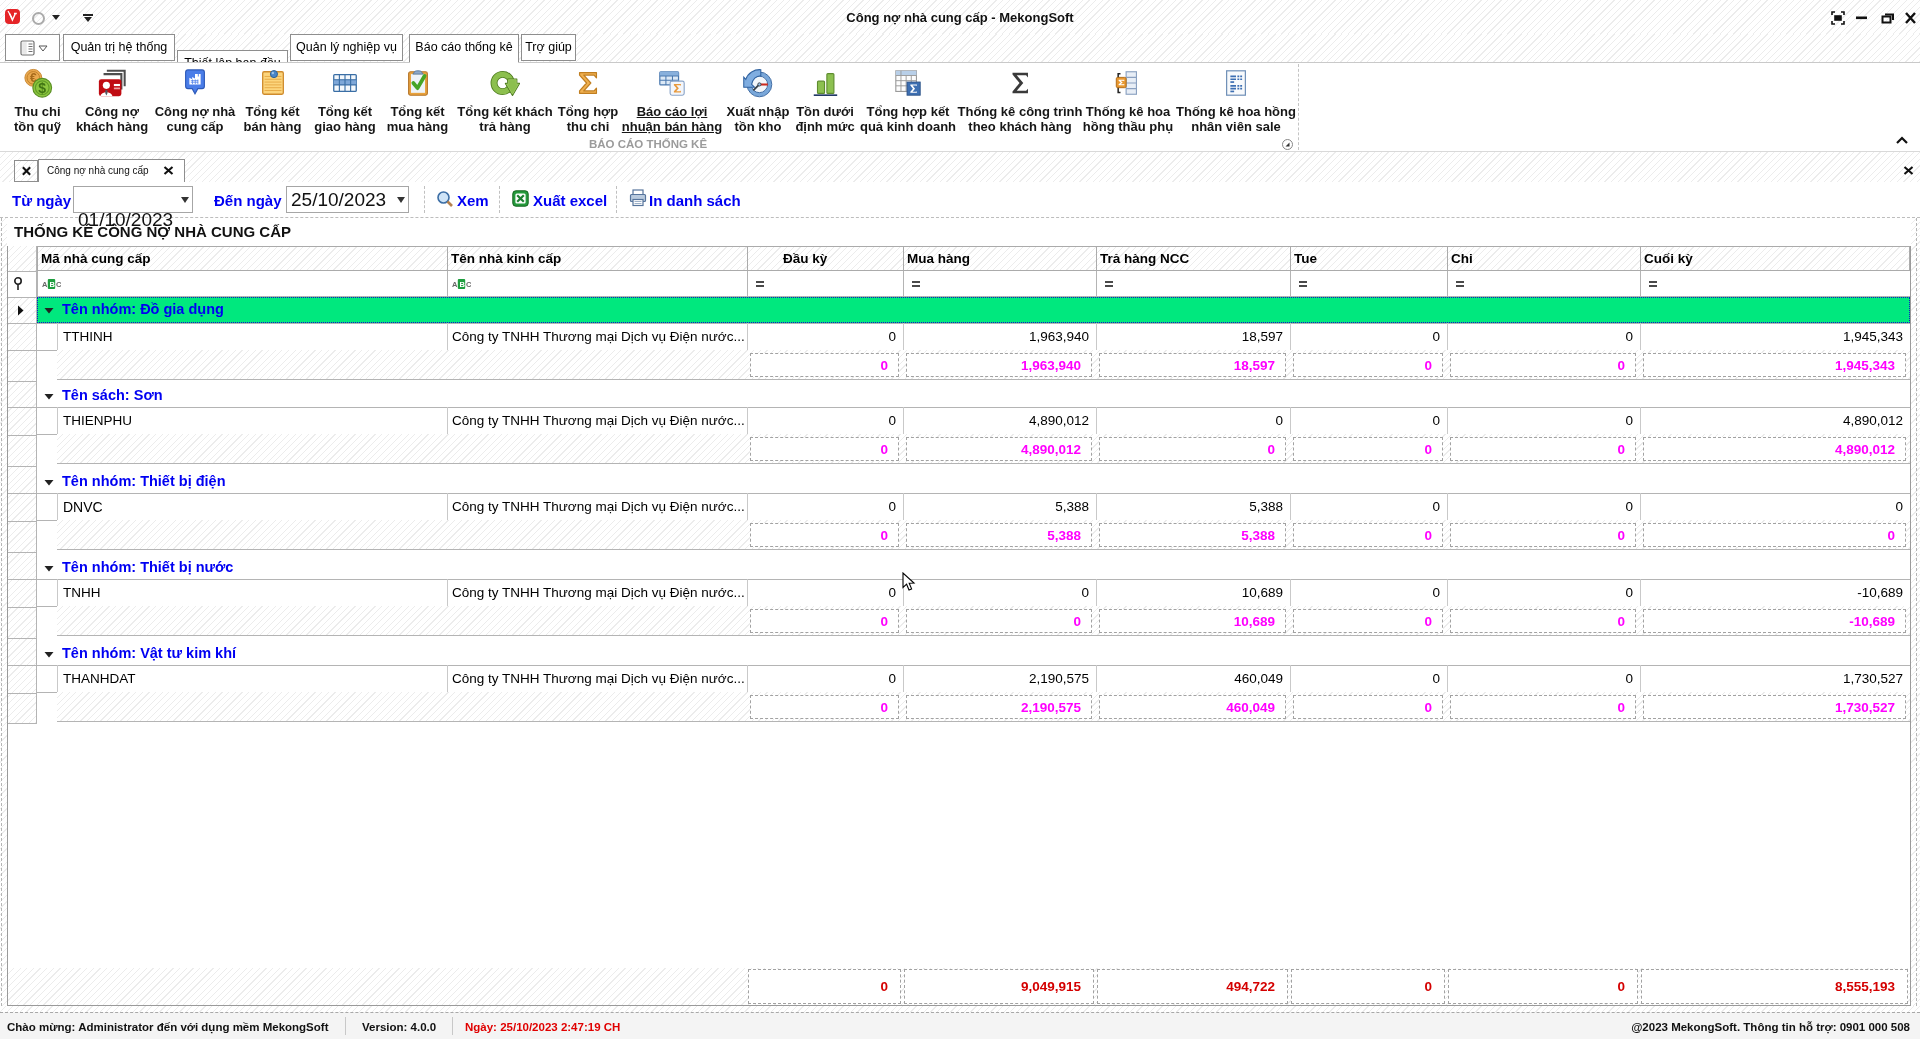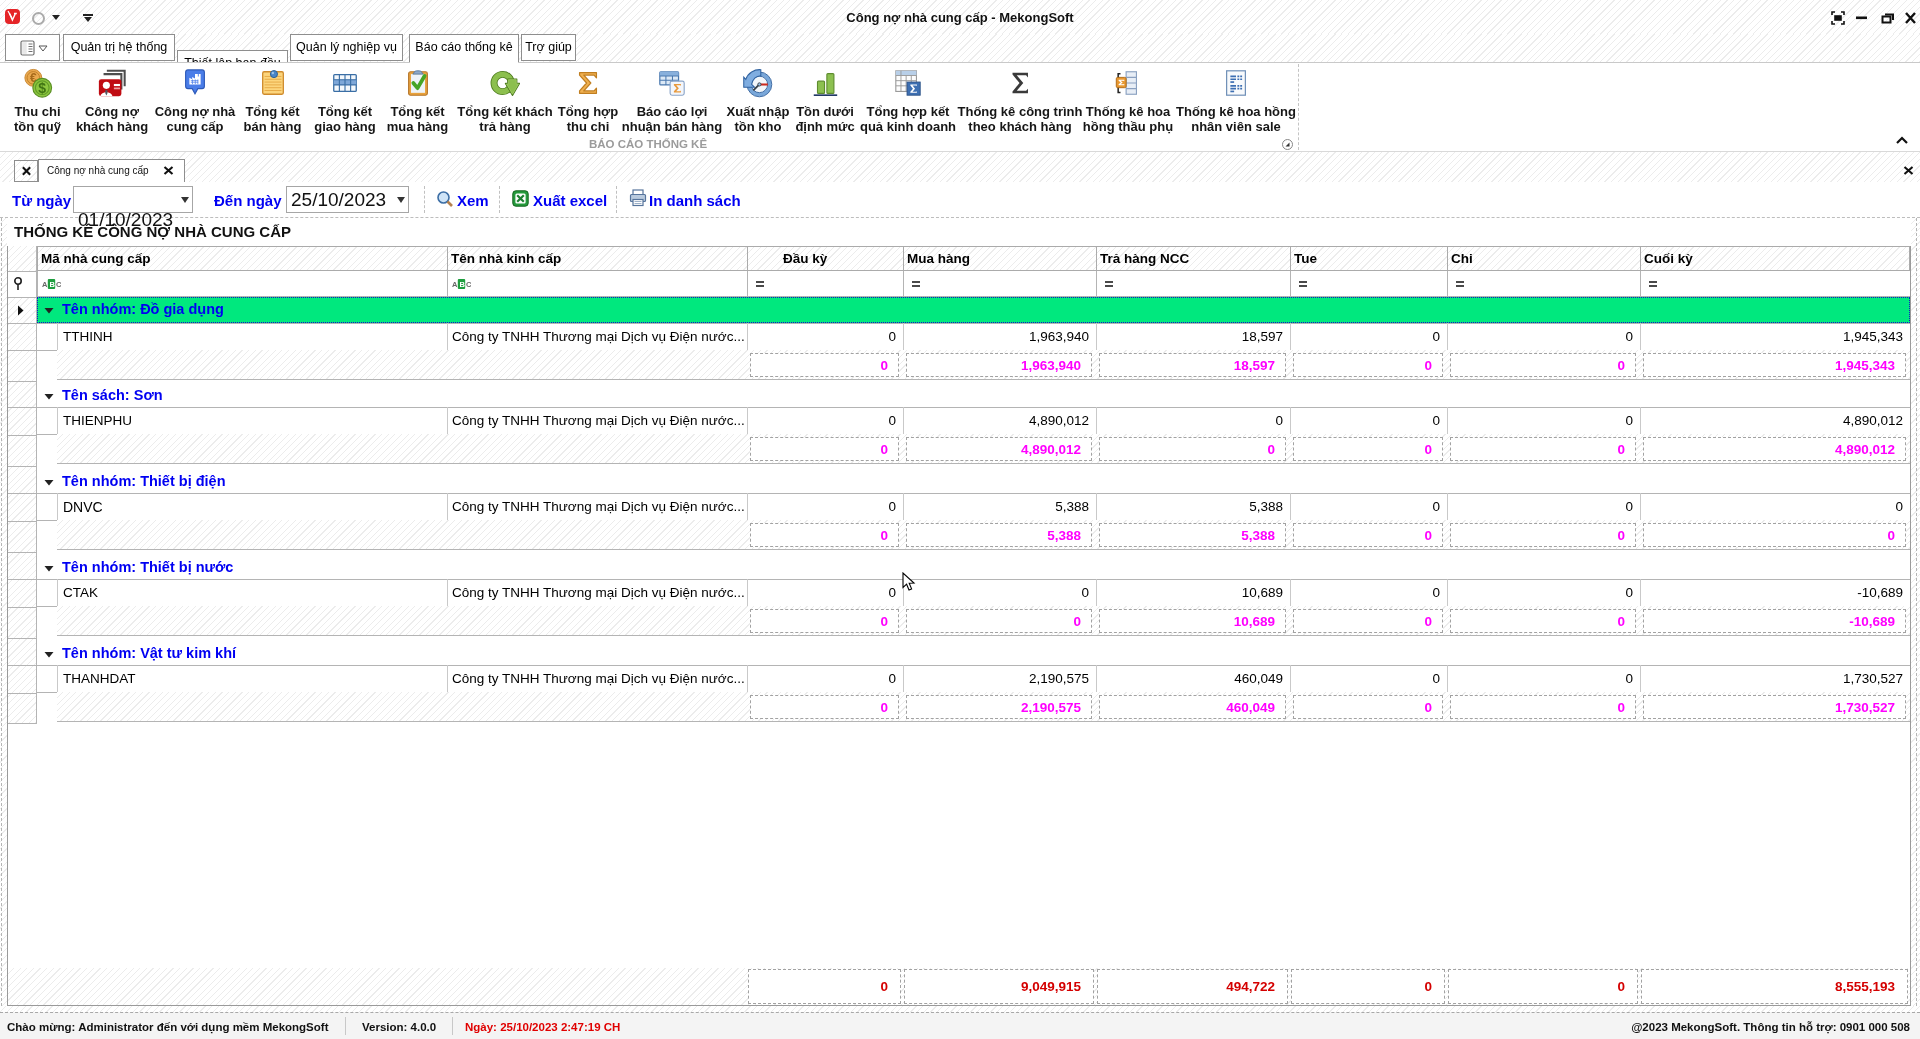--- a/index.html
+++ b/index.html
@@ -123,21 +123,21 @@
 <path d="M7 5 L25 5 L25 10.5 L22.5 7.5 L11.5 7.5 L19 16 L11.5 24.5 L22.5 24.5 L25 21.5 L25 27 L7 27 L7 24.5 L14.5 16 L7 7.5 Z" fill="#f0b050" stroke="#c07e20" stroke-width="1.3" stroke-linejoin="round"></path>
 </svg>
 <div class="cap" style="left:488px;top:105px;width:200px;">Tổng hợp<br>thu chi</div>
 <svg class="abs" style="left:657px;top:68px;" width="30" height="30" viewBox="0 0 32 32">
 <rect x="3" y="4" width="20" height="14" rx="1" fill="#dce9f6" stroke="#4a78ae" stroke-width="1.3"></rect>
 <rect x="3" y="4" width="20" height="4.5" fill="#88b0dc"></rect>
 <path d="M3 8.5 h20 M3 13 h20 M9.5 8.5 v9.5 M16.5 8.5 v9.5" stroke="#4a78ae" stroke-width="1.1"></path>
 <rect x="14" y="14" width="15" height="15" rx="2" fill="#f3f6fb" stroke="#8aa4c8" stroke-width="1.2"></rect>
 <path d="M18 17 L25.5 17 L25.5 19 L24.5 18.3 L20.5 18.3 L23.3 21.5 L20.5 24.7 L24.5 24.7 L25.5 24 L25.5 26 L18 26 L18 24.7 L21 21.5 L18 18.3 Z" fill="#e8983a"></path>
 </svg>
-<div class="cap" style="left:572px;top:105px;width:200px;">Báo cáo lợi<br>nhuận bán hàng</div>
+<div class="cap" style="left:572px;top:105px;width:200px;text-decoration:underline;">Báo cáo lợi<br>nhuận bán hàng</div>
 <svg class="abs" style="left:743px;top:68px;" width="30" height="30" viewBox="0 0 32 32">
 <circle cx="17.5" cy="17.5" r="11" fill="#f2f6fa" stroke="#79a7d9" stroke-width="4"></circle>
 <circle cx="17.5" cy="17.5" r="13.2" fill="none" stroke="#38659f" stroke-width="1"></circle>
 <circle cx="17.5" cy="17.5" r="8.8" fill="none" stroke="#38659f" stroke-width="1"></circle>
 <path d="M19 1.8 C12 1.2 5.2 5.6 3 12.2 L0.8 9.8 L0.8 20.6 L12.4 20.6 L9.2 17.4 C10.4 11.8 14 8.6 19 8.2 Z" fill="#7fade0" stroke="#2f62a0" stroke-width="1.1"></path>
 <path d="M18.5 17.6 L26.5 17.6" stroke="#cc2a1e" stroke-width="2.2"></path>
 <path d="M17.5 17.5 L11 23.8" stroke="#38414a" stroke-width="2"></path>
 <circle cx="17.5" cy="17.5" r="1.7" fill="#9fc3e8" stroke="#38414a" stroke-width="1"></circle>
 </svg>
 <div class="cap" style="left:658px;top:105px;width:200px;">Xuất nhập<br>tồn kho</div>
@@ -396,21 +396,21 @@
 <div class="abs" style="left:37px;top:579px;width:1873px;height:1px;background:#b4b4b4;"></div>
 <div class="abs" style="left:57px;top:579px;width:1px;height:27px;background:#c9c9c9;"></div>
 <div class="abs" style="left:447px;top:579px;width:1px;height:27px;background:#c9c9c9;"></div>
 <div class="abs" style="left:747px;top:579px;width:1px;height:27px;background:#c9c9c9;"></div>
 <div class="abs" style="left:903px;top:579px;width:1px;height:27px;background:#c9c9c9;"></div>
 <div class="abs" style="left:1096px;top:579px;width:1px;height:27px;background:#c9c9c9;"></div>
 <div class="abs" style="left:1290px;top:579px;width:1px;height:27px;background:#c9c9c9;"></div>
 <div class="abs" style="left:1447px;top:579px;width:1px;height:27px;background:#c9c9c9;"></div>
 <div class="abs" style="left:1640px;top:579px;width:1px;height:27px;background:#c9c9c9;"></div>
 <div class="abs" style="left:37px;top:606px;width:1873px;height:1px;background:#b4b4b4;"></div>
-<div class="cell" style="left:63px;top:585px;width:380px;font-size:13.5px;color:#000;">CTAK</div>
+<div class="cell" style="left:63px;top:585px;width:380px;font-size:13.5px;color:#000;">TNHH</div>
 <div class="cell" style="left:452px;top:585px;width:294px;font-size:13.5px;color:#000;">Công ty TNHH Thương mại Dịch vụ Điện nước...</div>
 <div class="cell num" style="left:747px;top:585px;width:155px;font-size:13.5px;color:#000;">0</div>
 <div class="cell num" style="left:903px;top:585px;width:192px;font-size:13.5px;color:#000;">0</div>
 <div class="cell num" style="left:1096px;top:585px;width:193px;font-size:13.5px;color:#000;">10,689</div>
 <div class="cell num" style="left:1290px;top:585px;width:156px;font-size:13.5px;color:#000;">0</div>
 <div class="cell num" style="left:1447px;top:585px;width:192px;font-size:13.5px;color:#000;">0</div>
 <div class="cell num" style="left:1640px;top:585px;width:269px;font-size:13.5px;color:#000;">-10,689</div>
 <div class="abs hatch" style="left:57px;top:606px;width:1853px;height:30px;border-bottom:1px solid #b4b4b4;"></div>
 <div class="abs" style="left:750px;top:609px;width:149px;height:24px;background:#fff;border:1px dashed #a2a2a2;"></div>
 <div class="cell num bold" style="left:750px;top:614px;width:144px;font-size:13.5px;color:#ff00ff;">0</div>

